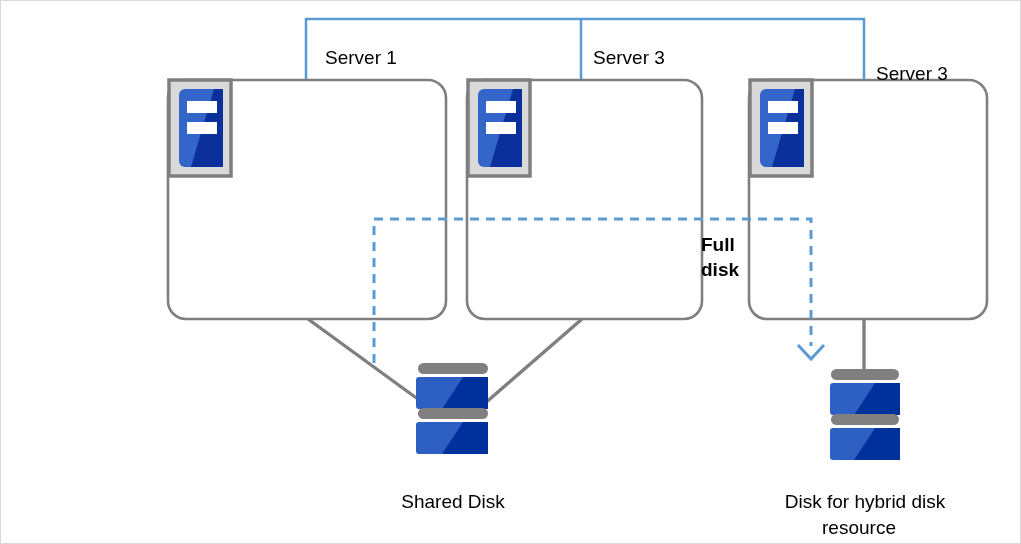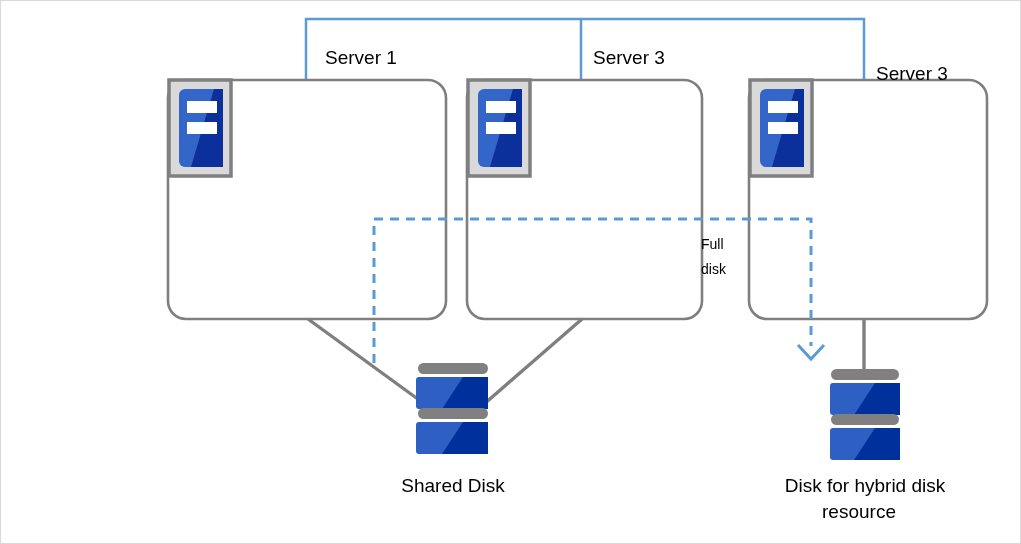--- a/index.html
+++ b/index.html
@@ -37,24 +37,26 @@
   }
   .label.center {
     text-align: center;
   }
   .srv-label {
     font-size: 19px;
   }
   .disk-label {
     font-size: 19px;
     line-height: 26px;
+    margin-top: 16px;
   }
   .fullcopy-label {
-    font-size: 14px;
+    font-size: 19px;
     line-height: 25px;
+    font-weight: bold;
   }
 </style>
 </head>
 <body>
 
 <div id="canvas">
 
   <svg class="svg-layer" viewBox="0 0 1021 544" width="1021" height="544" xmlns="http://www.w3.org/2000/svg">
 
     <defs>

